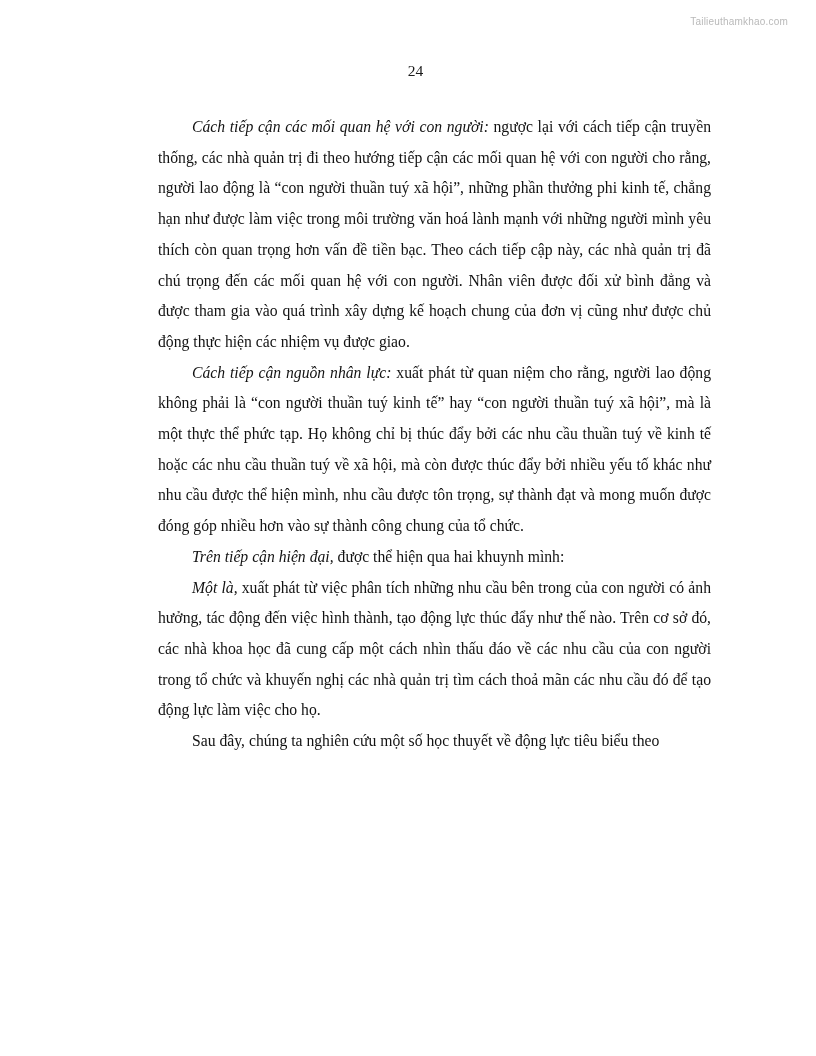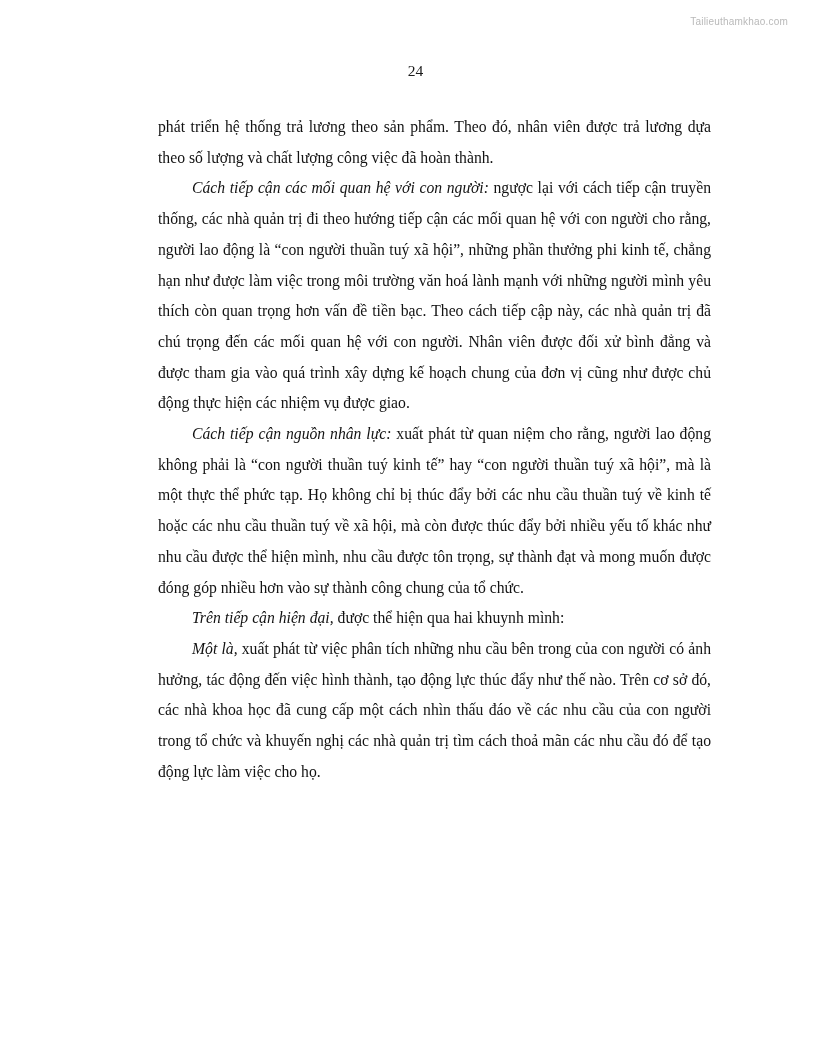--- a/index.html
+++ b/index.html
@@ -68,20 +68,20 @@
 </head>
 <body>
 
 <div class="page">
 
   <div class="watermark">Tailieuthamkhao.com</div>
 
   <div class="page-number">24</div>
 
   <div class="body-text">
-      <p><span>phát triển hệ thống trả lương theo sản phẩm. Theo đó, nhân viên được trả lương dựa theo số lượng và chất lượng công việc đã hoàn thành.</span></p>
       <p class="indent"><span class="lead">Cách tiếp cận các mối quan hệ với con người:</span><span> ngược lại với cách tiếp cận truyền thống, các nhà quản trị đi theo hướng tiếp cận các mối quan hệ với con người cho rằng, người lao động là “con người thuần tuý xã hội”, những phần thưởng phi kinh tế, chẳng hạn như được làm việc trong môi trường văn hoá lành mạnh với những người mình yêu thích còn quan trọng hơn vấn đề tiền bạc. Theo cách tiếp cập này, các nhà quản trị đã chú trọng đến các mối quan hệ với con người. Nhân viên được đối xử bình đẳng và được tham gia vào quá trình xây dựng kế hoạch chung của đơn vị cũng như được chủ động thực hiện các nhiệm vụ được giao.</span></p>
       <p class="indent"><span class="lead">Cách tiếp cận nguồn nhân lực:</span><span> xuất phát từ quan niệm cho rằng, người lao động không phải là “con người thuần tuý kinh tế” hay “con người thuần tuý xã hội”, mà là một thực thể phức tạp. Họ không chỉ bị thúc đẩy bởi các nhu cầu thuần tuý về kinh tế hoặc các nhu cầu thuần tuý về xã hội, mà còn được thúc đẩy bởi nhiều yếu tố khác như nhu cầu được thể hiện mình, nhu cầu được tôn trọng, sự thành đạt và mong muốn được đóng góp nhiều hơn vào sự thành công chung của tổ chức.</span></p>
       <p class="indent"><span class="lead">Trên tiếp cận hiện đại,</span><span> được thể hiện qua hai khuynh mình:</span></p>
       <p class="indent"><span class="lead">Một là,</span><span> xuất phát từ việc phân tích những nhu cầu bên trong của con người có ảnh hưởng, tác động đến việc hình thành, tạo động lực thúc đẩy như thế nào. Trên cơ sở đó, các nhà khoa học đã cung cấp một cách nhìn thấu đáo về các nhu cầu của con người trong tổ chức và khuyến nghị các nhà quản trị tìm cách thoả mãn các nhu cầu đó để tạo động lực làm việc cho họ.</span></p>
+      <p class="indent"><span>Sau đây, chúng ta nghiên cứu một số học thuyết về động lực tiêu biểu theo</span></p>
     </div>
 
 </div>
 
 </body></html>

